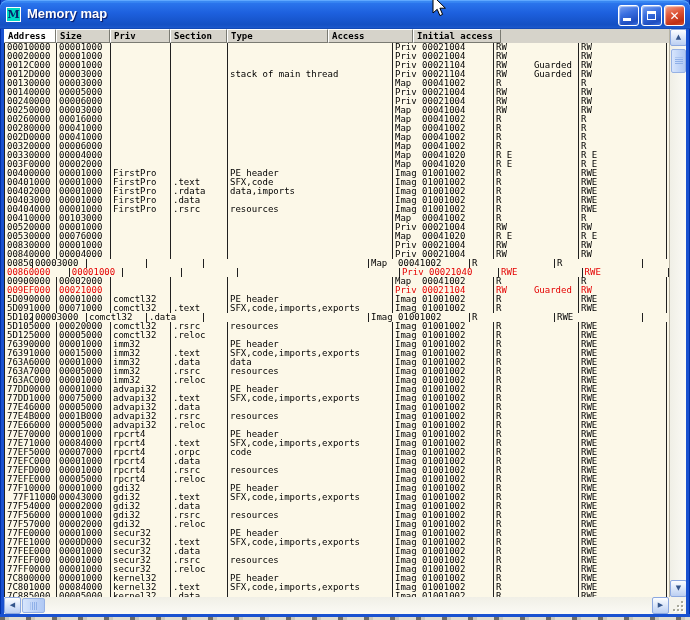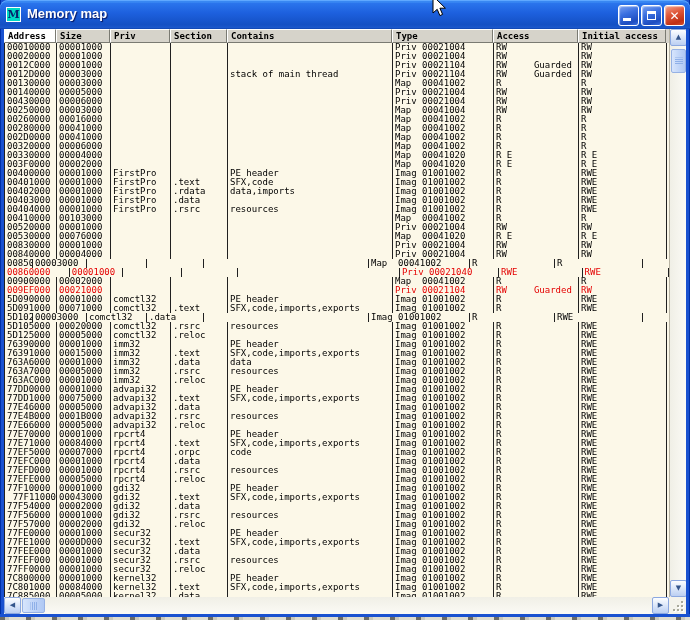--- a/index.html
+++ b/index.html
@@ -138,21 +138,20 @@
       </div>
   </div>
 </div>
 
 <div class="content">
   <div class="header-row">
       <div class="hcell hsel" style="width: 52px;">Address</div>
       <div class="hcell" style="width: 54px;">Size</div>
       <div class="hcell" style="width: 60px;">Priv</div>
       <div class="hcell" style="width: 57px;">Section</div>
-      <div class="hcell" style="width: 165px;">Contains</div>
       <div class="hcell" style="width: 101px;">Type</div>
       <div class="hcell" style="width: 85px;">Access</div>
       <div class="hcell" style="width: 88px;">Initial access</div>
     </div>
   <div class="table-body">
       <div class="trow">
         <div class="tcell" style="width: 52px;">00010000</div>
         <div class="tcell" style="width: 54px;">00001000</div>
         <div class="tcell" style="width: 60px;"></div>
         <div class="tcell" style="width: 57px;"></div>
@@ -205,21 +204,21 @@
         <div class="tcell" style="width: 52px;">00140000</div>
         <div class="tcell" style="width: 54px;">00005000</div>
         <div class="tcell" style="width: 60px;"></div>
         <div class="tcell" style="width: 57px;"></div>
         <div class="tcell" style="width: 165px;"></div>
         <div class="tcell" style="width: 101px;">Priv 00021004</div>
         <div class="tcell" style="width: 85px;">RW</div>
         <div class="tcell" style="width: 88px;">RW</div>
       </div>
       <div class="trow">
-        <div class="tcell" style="width: 52px;">00430000</div>
+        <div class="tcell" style="width: 52px;">00240000</div>
         <div class="tcell" style="width: 54px;">00006000</div>
         <div class="tcell" style="width: 60px;"></div>
         <div class="tcell" style="width: 57px;"></div>
         <div class="tcell" style="width: 165px;"></div>
         <div class="tcell" style="width: 101px;">Priv 00021004</div>
         <div class="tcell" style="width: 85px;">RW</div>
         <div class="tcell" style="width: 88px;">RW</div>
       </div>
       <div class="trow">
         <div class="tcell" style="width: 52px;">00250000</div>

